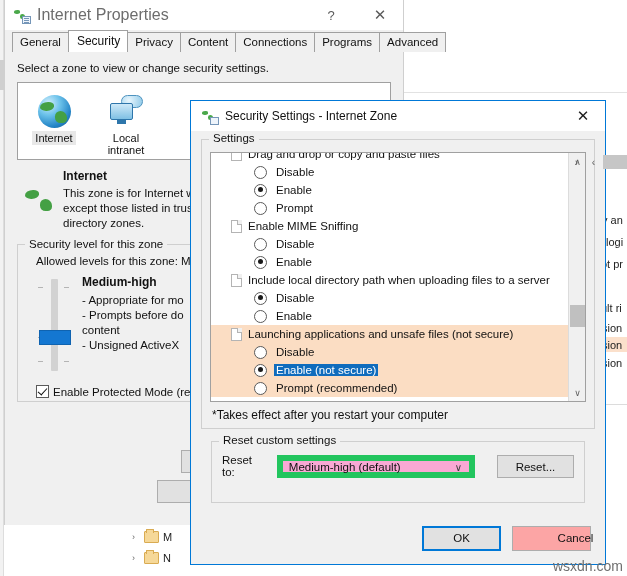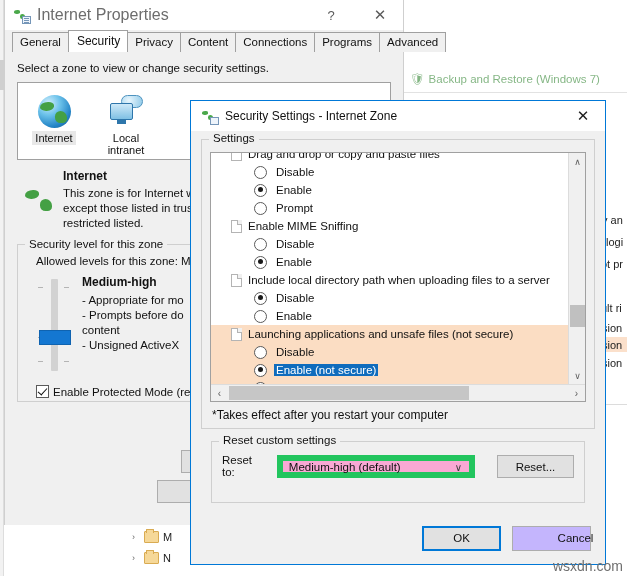--- a/index.html
+++ b/index.html
@@ -212,21 +212,21 @@
   #sec-body { padding: 8px 10px 0 10px; }
   #settings-group {
     border: 1px solid #cfcfcf; padding: 10px 8px 8px 8px; position: relative; height: 290px;
   }
   #settings-legend {
     position: absolute; left: 7px; top: -8px; background: #f0f0f0; padding: 0 4px;
     font-size: 11.5px; color: #111;
   }
   #settings-listwrap {
     position: relative; border: 1px solid #a0a0a0; background: #ffffff;
-    height: 250px; margin: 2px 0 0 0; display: flex; flex-direction: column; justify-content: center;
+    height: 250px; margin: 2px 0 0 0; display: flex; flex-direction: row; justify-content: center;
   }
   #settings-list {
     position: relative; flex: 1; overflow: hidden; background: #ffffff;
   }
   #settings-inner { position: absolute; left: 0; top: -8px; right: 0; }
   .set-group { position: relative; }
   .set-group.highlight { background: #fbddc3; }
   .set-head { display: flex; align-items: center; height: 18px; padding-left: 20px; }
   .pageicon {
     width: 11px; height: 13px; background: #ffffff; border: 1px solid #b4b4b4;
@@ -295,38 +295,35 @@
   #sec-footer {
     position: absolute; left: 0; right: 0; bottom: 0; height: 52px;
     display: flex; align-items: center; justify-content: flex-end; padding-right: 14px;
   }
   #ok-btn {
     width: 79px; height: 25px; background: #e1e1e1; border: 2px solid #0078d7;
     display: flex; align-items: center; justify-content: center; font-size: 11.5px; color: #111;
     margin-right: 11px;
   }
   #cancel-btn {
-    width: 79px; height: 25px; background: #c4b5fd; border: 1px solid #adadad;
+    width: 79px; height: 25px; background: #fca5a5; border: 1px solid #adadad;
     display: flex; align-items: center; justify-content: center; font-size: 11.5px; color: #111; padding-left: 48px;
   }
   #watermark {
     position: absolute; right: 4px; bottom: 2px; font-size: 14px; color: #6f6f6f;
   }
 </style>
 </head>
 <body>
 
 <div id="screen">
 
   <div id="bg-right-window"></div>
   <div id="bg-right-divider"></div>
 
-  <div id="bg-cp-link">
-    <span class="shield">🛡</span><span>Backup and Restore (Windows 7)</span>
-  </div>
 
   <div class="bg-frag" style="left:602px; top:214px;">y an</div>
   <div class="bg-frag" style="left:606px; top:236px;">logi</div>
   <div class="bg-frag" style="left:601px; top:258px;">ot pr</div>
   <div class="bg-frag" style="left:605px; top:272px;padding-left:22px;">mec</div>
   <div class="bg-frag" style="left:601px; top:302px;">ult ri</div>
   <div class="bg-frag" style="left:602px; top:322px;">sion</div>
   <div id="bg-frag-hl"></div>
   <div class="bg-frag" style="left:602px; top:339px;">sion</div>
   <div class="bg-frag" style="left:602px; top:357px;">sion</div>
@@ -402,21 +399,21 @@
           <span class="zlabel">Tru</span>
         </div>
       </div>
 
       <div id="zone-desc">
         <div id="zone-desc-icon"><span class="globe-lg"></span></div>
         <div id="zone-desc-text">
           <div id="zone-desc-title">Internet</div>
           <div>This zone is for Internet w</div>
           <div>except those listed in trus</div>
-          <div>restricted listed.</div>
+          <div>directory zones.</div>
         </div>
       </div>
 
       <div id="seclevel-group">
         <div id="seclevel-legend">Security level for this zone</div>
         <div id="allowed-levels">Allowed levels for this zone: Me</div>
         <div id="slider-row">
           <div id="slider-wrap">
             <div id="slider-track"></div>
             <span class="tick" style="left:12px; top:14px;"></span>

